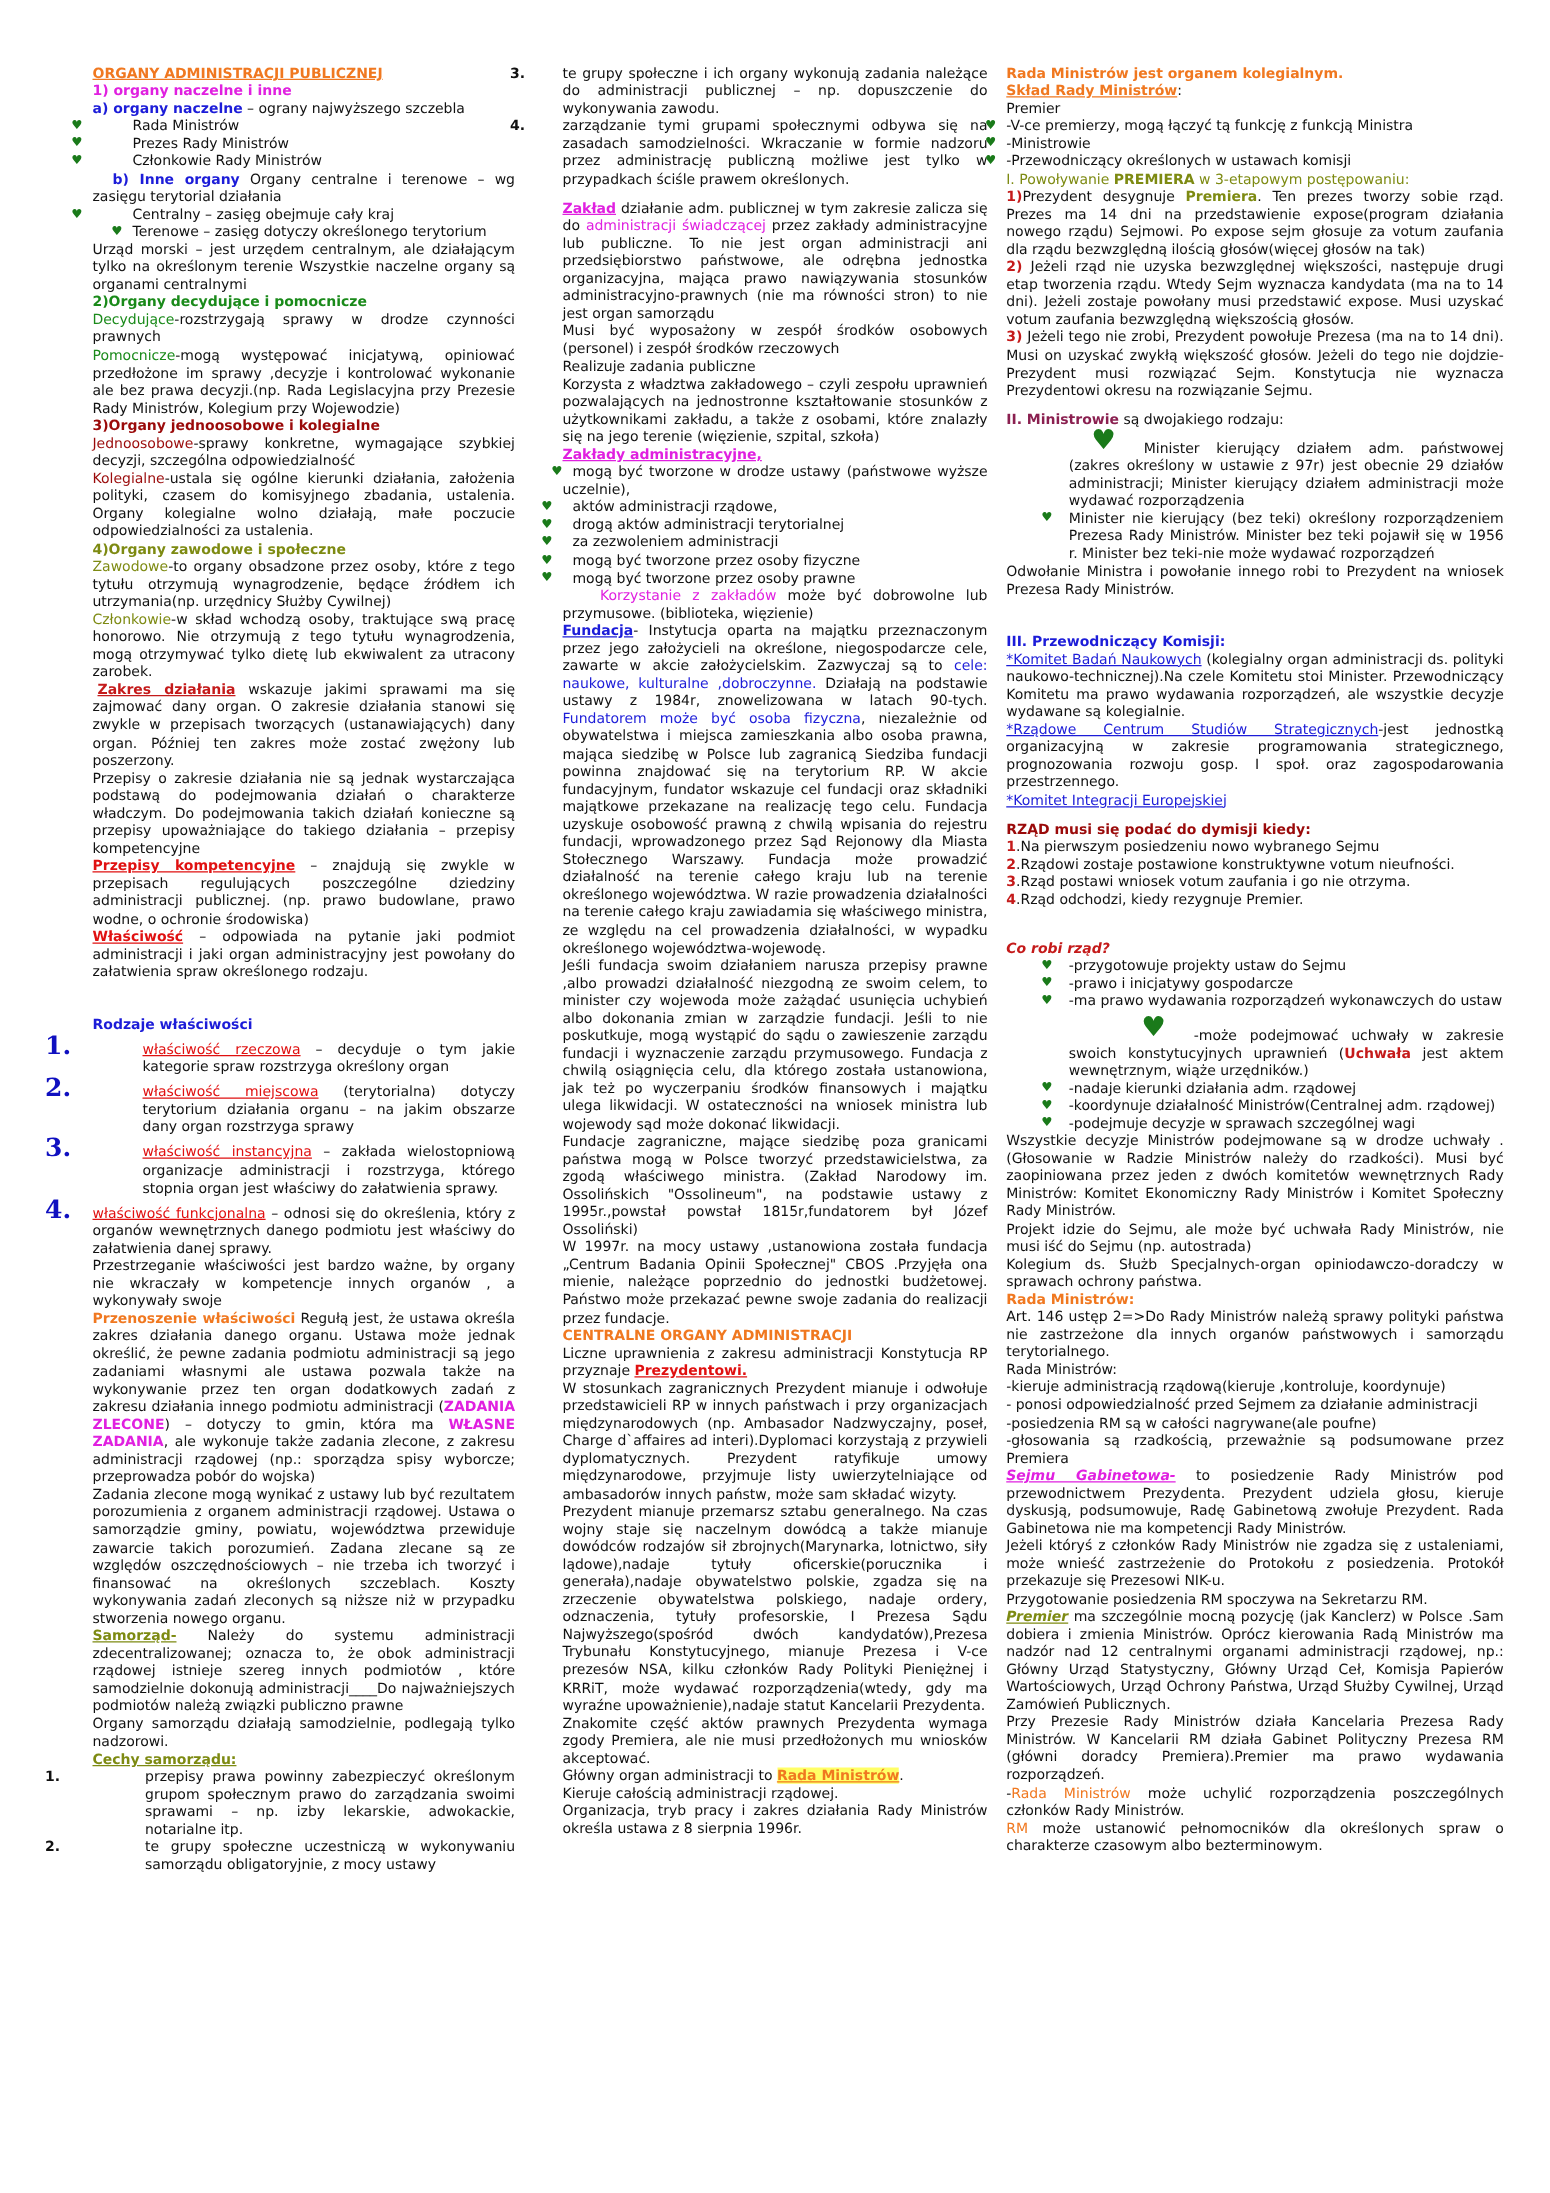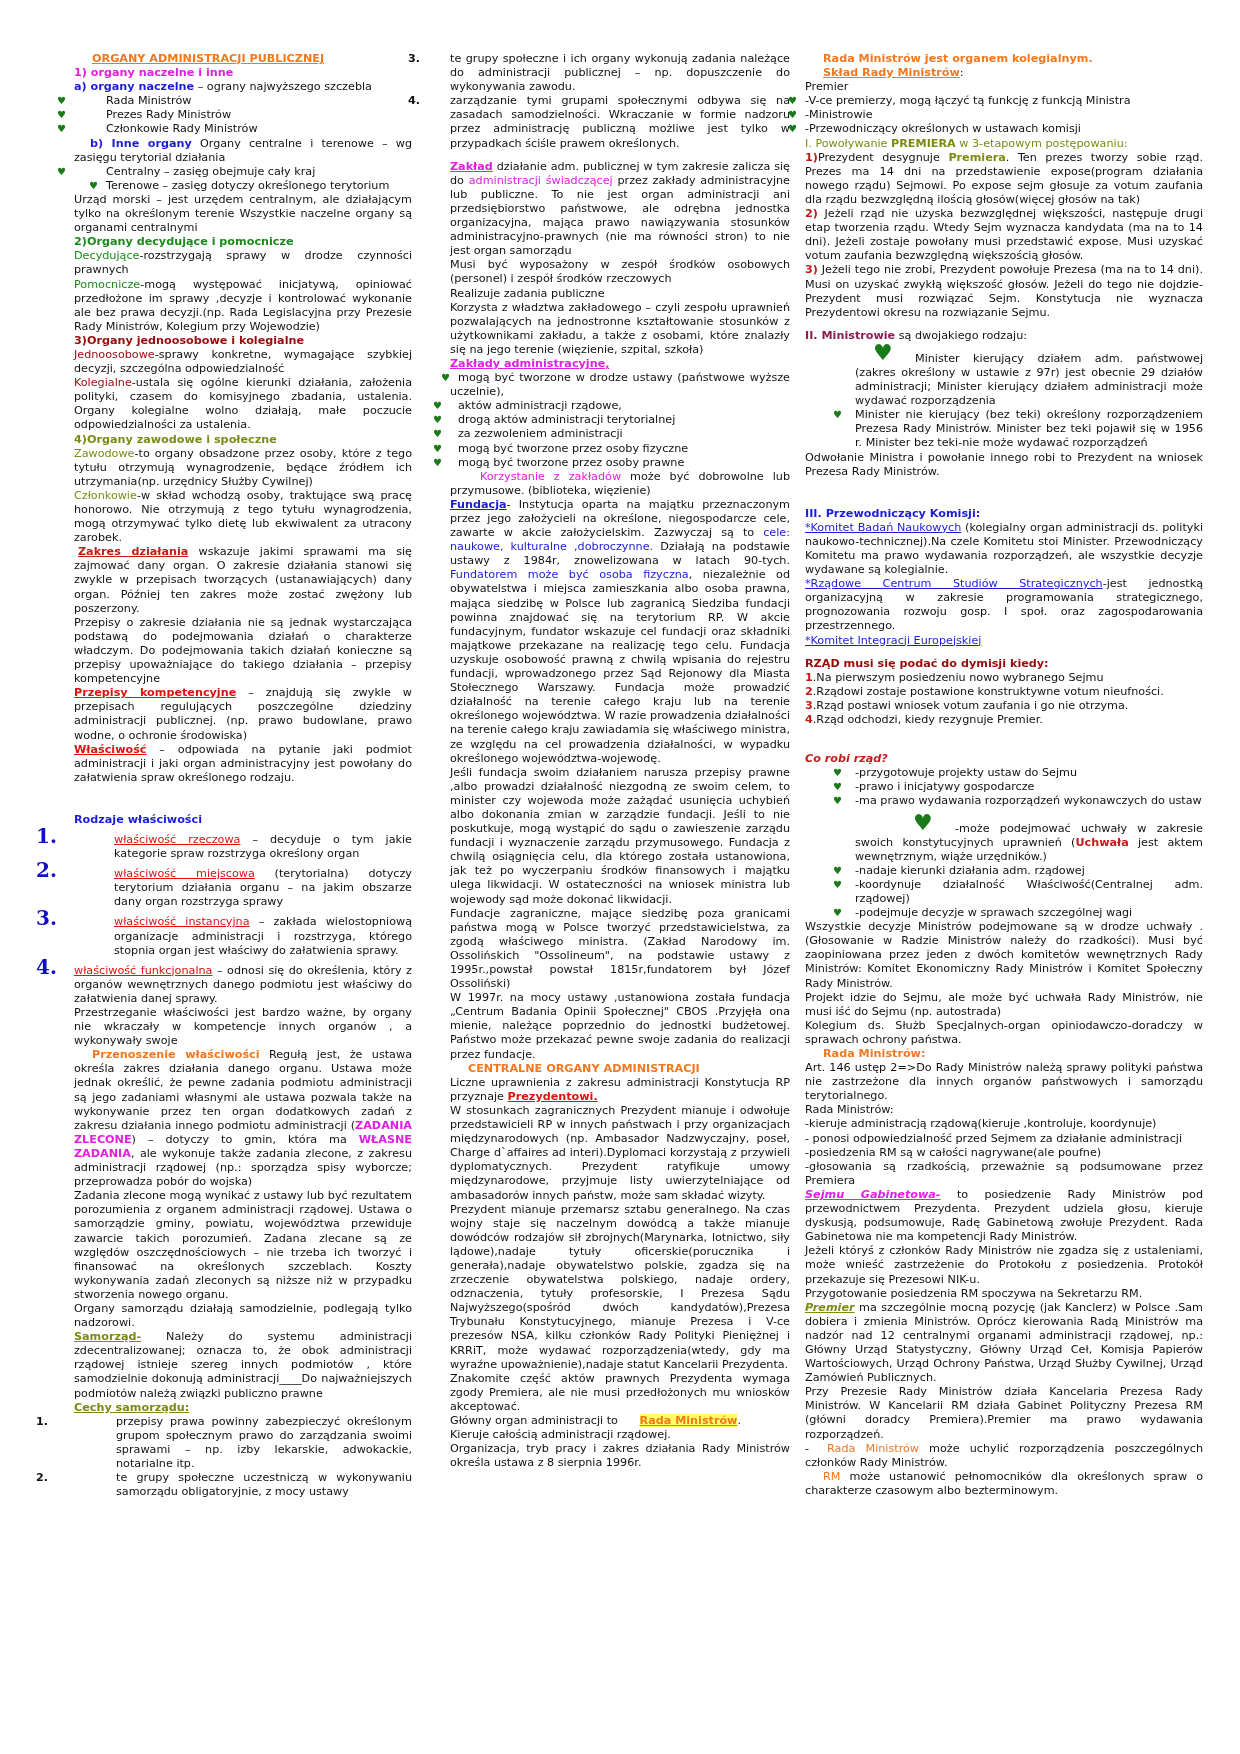--- a/index.html
+++ b/index.html
@@ -5,21 +5,21 @@
   html,body{margin:0;padding:0;background:#fff;}
   body{width:1240px;height:1754px;position:relative;overflow:hidden;font-family:"DejaVu Sans","Liberation Sans",sans-serif;font-size:11.2px;line-height:14.1px;color:#111;}
   .col{position:absolute;top:52px;text-align:justify;}
   #c1{left:74px;width:338px;}
   #c2{left:450px;width:340px;}
   #c3{left:805px;width:398px;}
   p{margin:0;}
   .b{font-weight:bold;}
   .u{text-decoration:underline;}
   .hl-y{background:#ffff66;}
-  .orange{color:#f07820;margin-left:18px;}
+  .orange{color:#f07820;}
   .magenta{color:#e020e0;}
   .blue{color:#1c1cd8;margin-top:28px;}
   .green{color:#1a8a1a;}
   .olive{color:#7d8a12;}
   .dred{color:#9a0a0a;}
   .red{color:#e01010;}
   .crimson{color:#c41a1a;margin-top:25px;}
   .purple{color:#8a2050;}
   .bul{position:relative;padding-left:32px;}
   .bul::before{content:"\2665";position:absolute;left:-17px;top:0;color:#1a7a1a;font-size:10px;}
@@ -62,22 +62,22 @@
   <p><span class="b u red">Przepisy kompetencyjne</span><span> – znajdują się zwykle w przepisach regulujących poszczególne dziedziny administracji publicznej. (np. prawo budowlane, prawo wodne, o ochronie środowiska)</span></p>
   <p><span class="b u red">Właściwość</span><span> – odpowiada na pytanie jaki podmiot administracji i jaki organ administracyjny jest powołany do załatwienia spraw określonego rodzaju.</span></p>
   <p class="b blue">Rodzaje właściwości</p>
   <div class="bignum"><span class="n">1.</span><span class="u red">właściwość rzeczowa</span><span> – decyduje o tym jakie kategorie spraw rozstrzyga określony organ</span></div>
   <div class="bignum"><span class="n">2.</span><span class="u red">właściwość miejscowa</span><span> (terytorialna) dotyczy terytorium działania organu – na jakim obszarze dany organ rozstrzyga sprawy</span></div>
   <div class="bignum"><span class="n">3.</span><span class="u red">właściwość instancyjna</span><span> – zakłada wielostopniową organizacje administracji i rozstrzyga, którego stopnia organ jest właściwy do załatwienia sprawy.</span></div>
   <div class="bignum" style="padding-left:0;text-indent:0"><span class="n">4.</span><span class="u red">właściwość funkcjonalna</span><span> – odnosi się do określenia, który z organów wewnętrznych danego podmiotu jest właściwy do załatwienia danej sprawy.</span></div>
   <p>Przestrzeganie właściwości jest bardzo ważne, by organy nie wkraczały w kompetencje innych organów , a wykonywały swoje</p>
   <p><span class="b orange">Przenoszenie właściwości</span><span> Regułą jest, że ustawa określa zakres działania danego organu. Ustawa może jednak określić, że pewne zadania podmiotu administracji są jego zadaniami własnymi ale ustawa pozwala także na wykonywanie przez ten organ dodatkowych zadań z zakresu działania innego podmiotu administracji (</span><span class="b magenta">ZADANIA ZLECONE</span><span>) – dotyczy to gmin, która ma </span><span class="b magenta">WŁASNE ZADANIA</span><span>, ale wykonuje także zadania zlecone, z zakresu administracji rządowej (np.: sporządza spisy wyborcze; przeprowadza pobór do wojska)</span></p>
   <p>Zadania zlecone mogą wynikać z ustawy lub być rezultatem porozumienia z organem administracji rządowej. Ustawa o samorządzie gminy, powiatu, województwa przewiduje zawarcie takich porozumień. Zadana zlecane są ze względów oszczędnościowych – nie trzeba ich tworzyć i finansować na określonych szczeblach. Koszty wykonywania zadań zleconych są niższe niż w przypadku stworzenia nowego organu.</p>
+  <p><span class="b u olive">Samorząd-</span><span> Należy do systemu administracji zdecentralizowanej; oznacza to, że obok administracji rządowej istnieje szereg innych podmiotów , które samodzielnie dokonują administracji____Do najważniejszych podmiotów należą związki publiczno prawne</span></p>
   <p>Organy samorządu działają samodzielnie, podlegają tylko nadzorowi.</p>
-  <p><span class="b u olive">Samorząd-</span><span> Należy do systemu administracji zdecentralizowanej; oznacza to, że obok administracji rządowej istnieje szereg innych podmiotów , które samodzielnie dokonują administracji____Do najważniejszych podmiotów należą związki publiczno prawne</span></p>
   <p class="b u olive">Cechy samorządu:</p>
   <div class="num"><span class="n">1.</span><span>przepisy prawa powinny zabezpieczyć określonym grupom społecznym prawo do zarządzania swoimi sprawami – np. izby lekarskie, adwokackie, notarialne itp.</span></div>
   <div class="num"><span class="n">2.</span><span>te grupy społeczne uczestniczą w wykonywaniu samorządu obligatoryjnie, z mocy ustawy</span></div>
 </div>
 
 <div class="col" id="c2">
   <div class="num" style="padding-left:0"><span class="n" style="left:-42px">3.</span><span>te grupy społeczne i ich organy wykonują zadania należące do administracji publicznej – np. dopuszczenie do wykonywania zawodu.</span></div>
   <div class="num" style="padding-left:0"><span class="n" style="left:-42px">4.</span><span>zarządzanie tymi grupami społecznymi odbywa się na zasadach samodzielności. Wkraczanie w formie nadzoru przez administrację publiczną możliwe jest tylko w przypadkach ściśle prawem określonych.</span></div>
   <div class="sp"></div>
   <p><span class="b u magenta">Zakład</span><span> działanie adm. publicznej w tym zakresie zalicza się do </span><span class="magenta">administracji świadczącej</span><span> przez zakłady administracyjne lub publiczne. To nie jest organ administracji ani przedsiębiorstwo państwowe, ale odrębna jednostka organizacyjna, mająca prawo nawiązywania stosunków administracyjno-prawnych (nie ma równości stron) to nie jest organ samorządu</span></p>
@@ -133,21 +133,21 @@
   <p><span class="rn">2</span><span>.Rządowi zostaje postawione konstruktywne votum nieufności.</span></p>
   <p><span class="rn">3</span><span>.Rząd postawi wniosek votum zaufania i go nie otrzyma.</span></p>
   <p><span class="rn">4</span><span>.Rząd odchodzi, kiedy rezygnuje Premier.</span></p>
   <p class="b crimson" style="font-style:italic">Co robi rząd?</p>
   <p class="subb">-przygotowuje projekty ustaw do Sejmu</p>
   <p class="subb">-prawo i inicjatywy gospodarcze</p>
   <p class="subb">-ma prawo wydawania rozporządzeń wykonawczych do ustaw</p>
   <div class="sp"></div>
   <p class="subb big" style="text-indent:100px;margin-top:4px"><span>-może podejmować uchwały w zakresie swoich konstytucyjnych uprawnień (</span><span class="b crimson">Uchwała</span><span> jest aktem wewnętrznym, wiąże urzędników.)</span></p>
   <p class="subb">-nadaje kierunki działania adm. rządowej</p>
-  <p class="subb">-koordynuje działalność Właściwość(Centralnej adm. rządowej)</p>
+  <p class="subb">-koordynuje działalność Ministrów(Centralnej adm. rządowej)</p>
   <p class="subb">-podejmuje decyzje w sprawach szczególnej wagi</p>
   <p>Wszystkie decyzje Ministrów podejmowane są w drodze uchwały .(Głosowanie w Radzie Ministrów należy do rzadkości). Musi być zaopiniowana przez jeden z dwóch komitetów wewnętrznych Rady Ministrów: Komitet Ekonomiczny Rady Ministrów i Komitet Społeczny Rady Ministrów.</p>
   <p>Projekt idzie do Sejmu, ale może być uchwała Rady Ministrów, nie musi iść do Sejmu (np. autostrada)</p>
   <p>Kolegium ds. Służb Specjalnych-organ opiniodawczo-doradczy w sprawach ochrony państwa.</p>
   <p class="b orange">Rada Ministrów:</p>
   <p>Art. 146 ustęp 2=&gt;Do Rady Ministrów należą sprawy polityki państwa nie zastrzeżone dla innych organów państwowych i samorządu terytorialnego.</p>
   <p>Rada Ministrów:</p>
   <p>-kieruje administracją rządową(kieruje ,kontroluje, koordynuje)</p>
   <p>- ponosi odpowiedzialność przed Sejmem za działanie administracji</p>
   <p>-posiedzenia RM są w całości nagrywane(ale poufne)</p>

